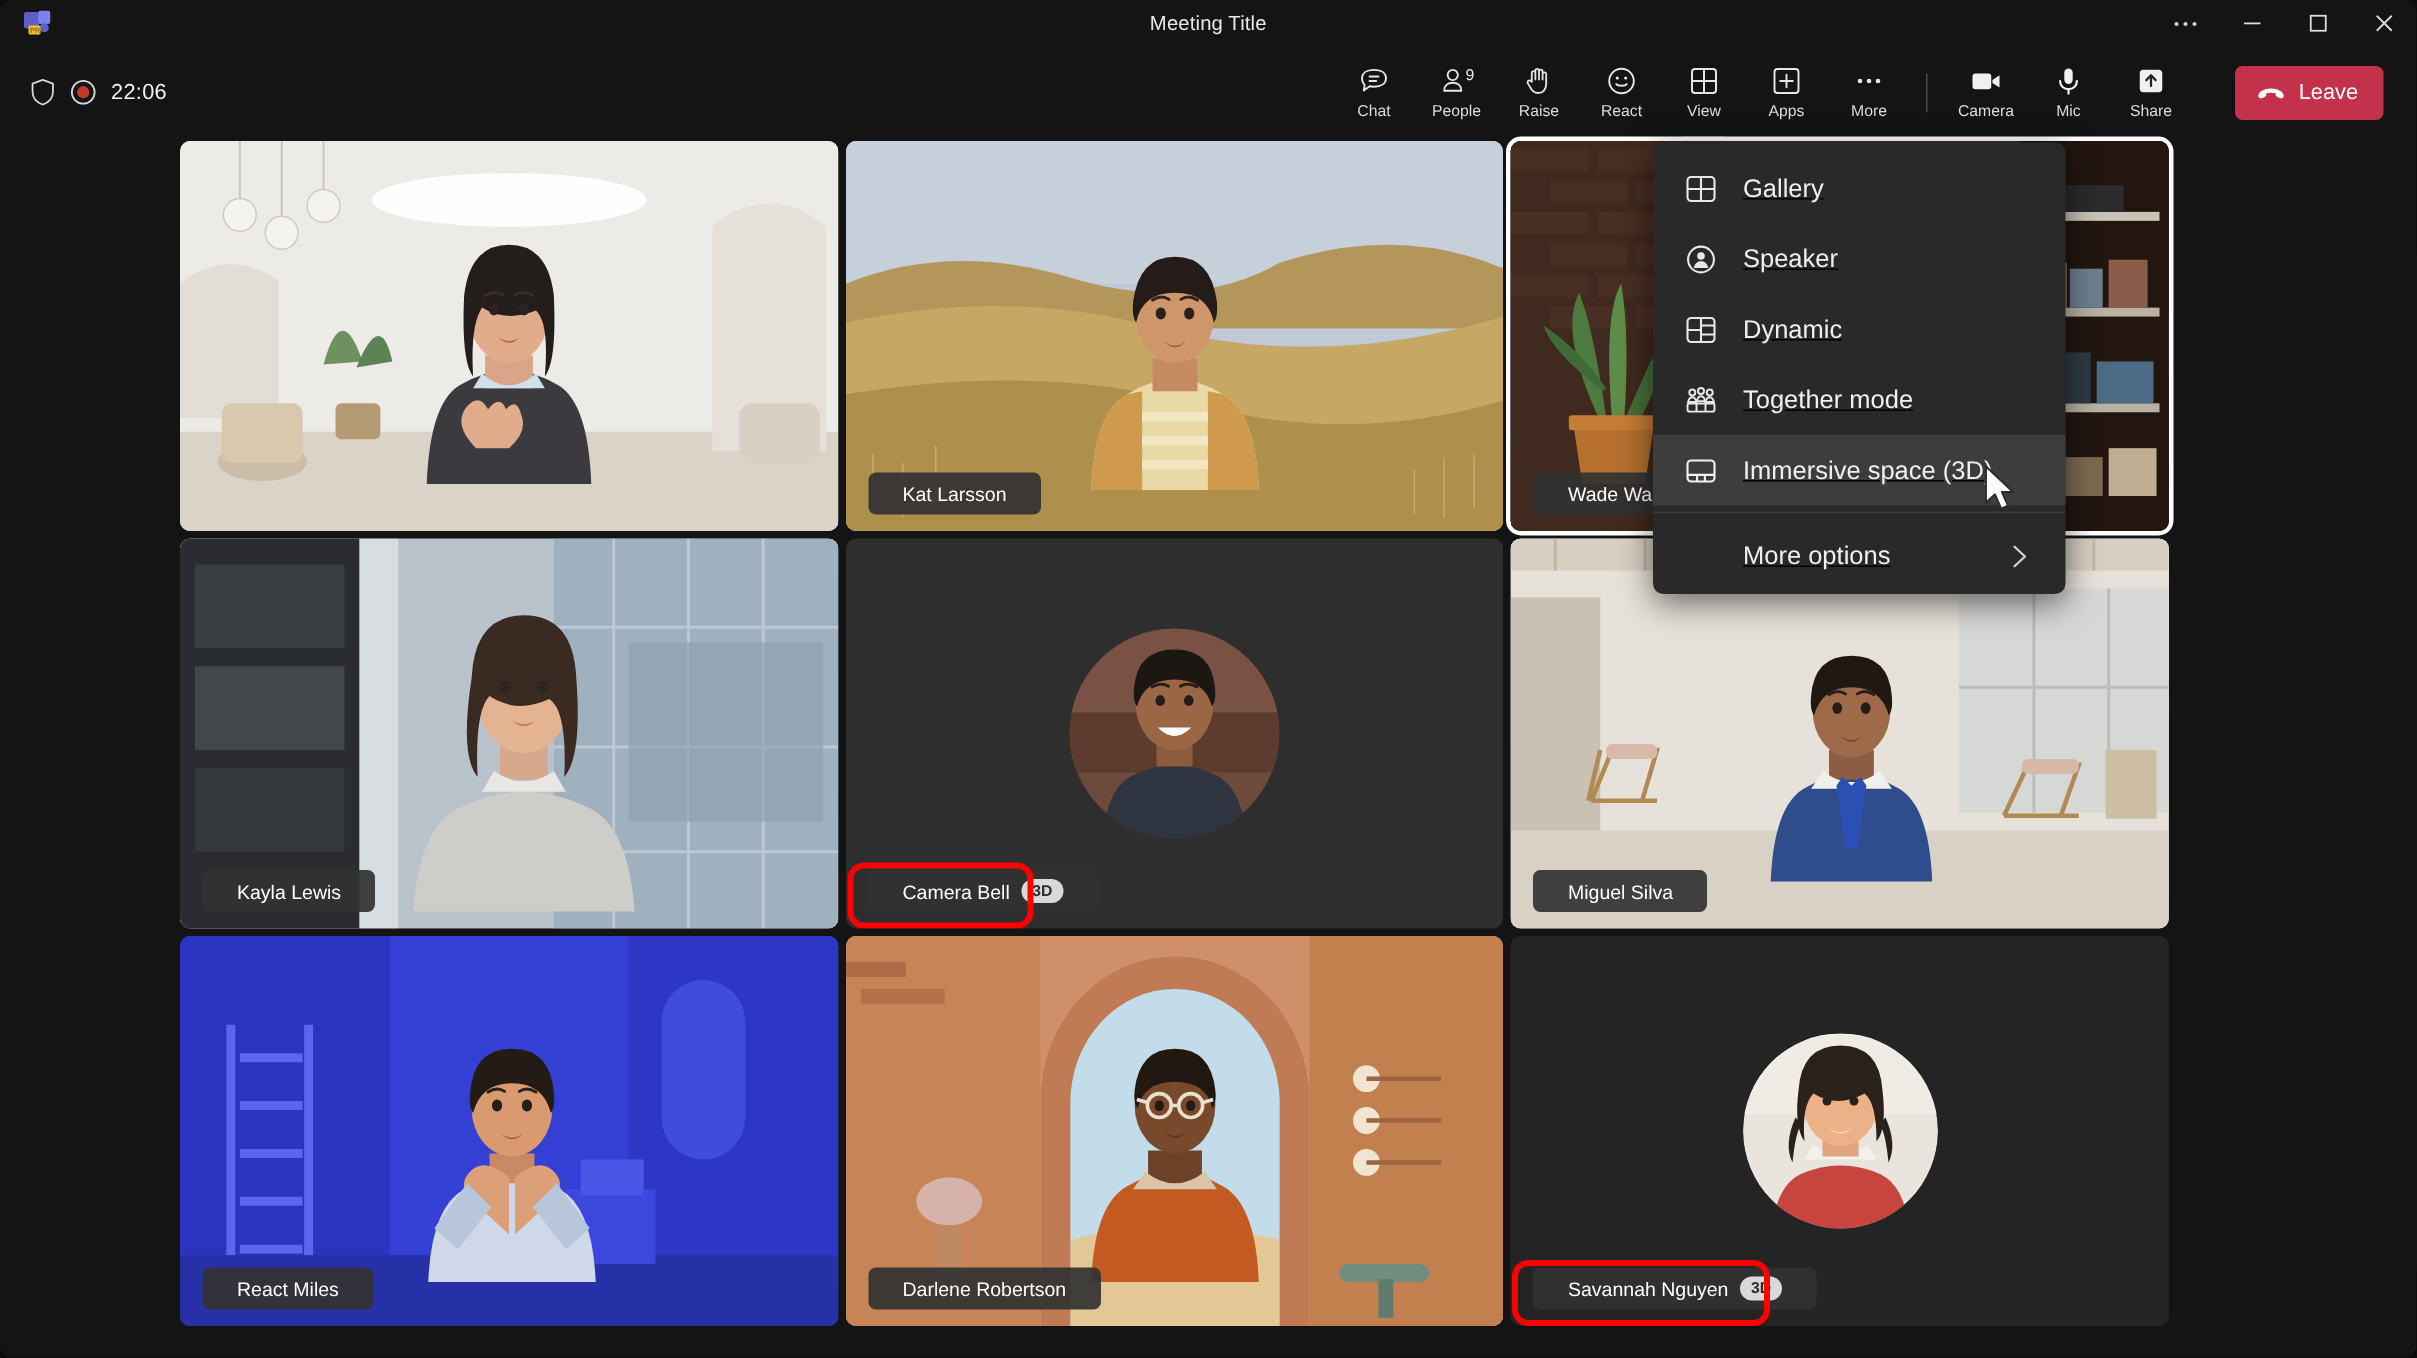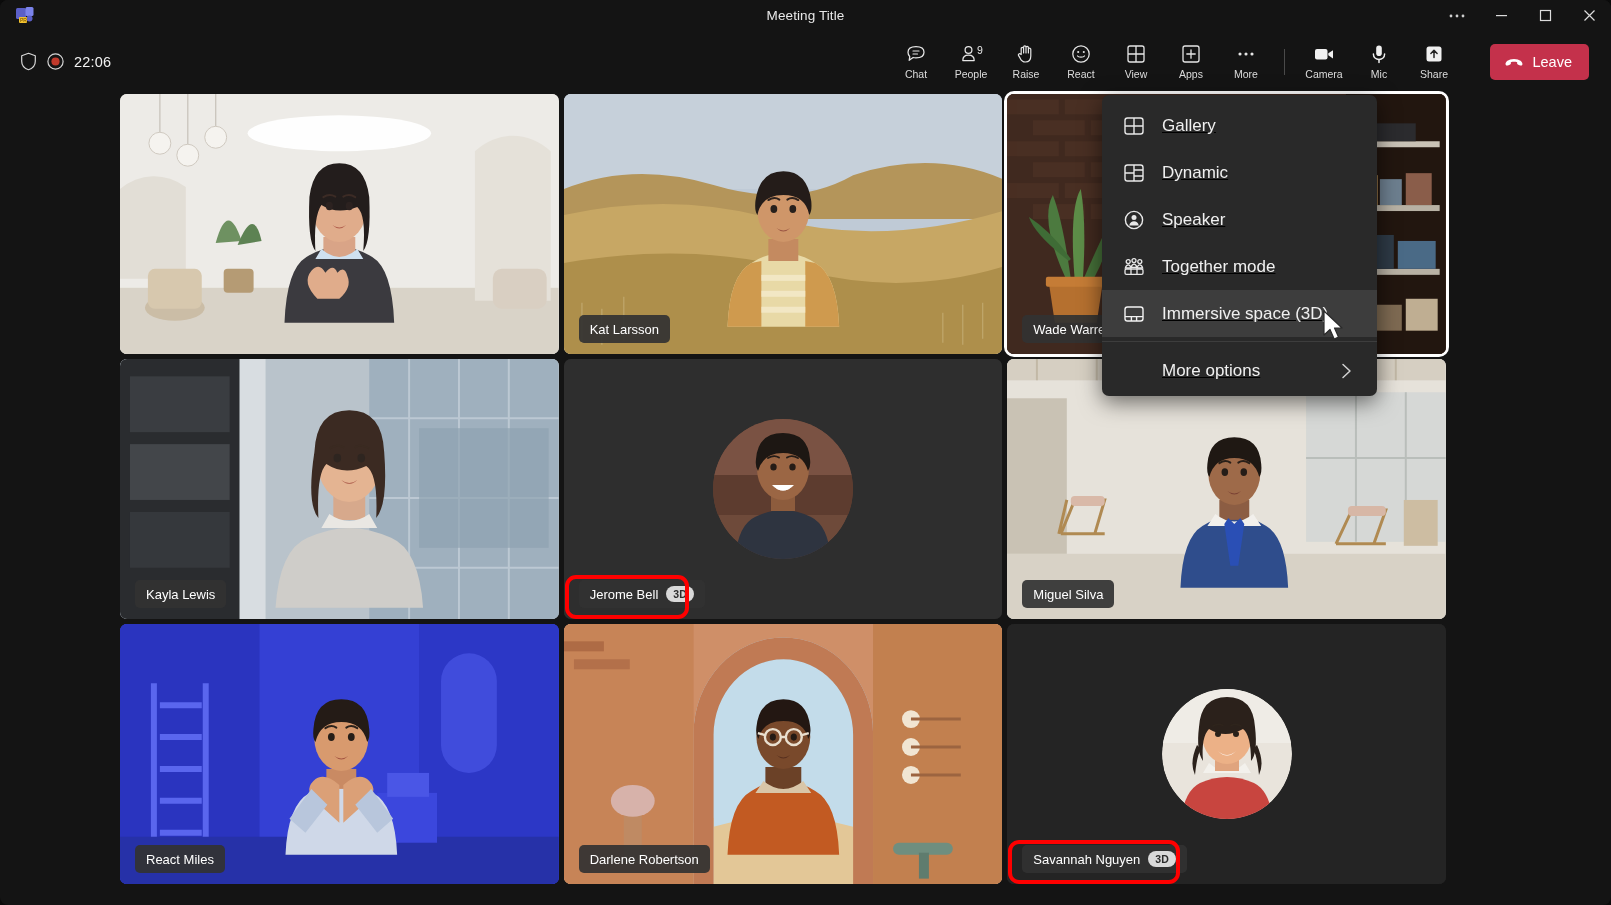--- a/index.html
+++ b/index.html
@@ -99,21 +99,21 @@
   .tile {
     position: relative; border-radius: 7px; overflow: hidden;
     background: #242424;
   }
   .tile.active {
     box-shadow: 0 0 0 3px #ffffff;
     z-index: 2;
   }
   .namelabel {
     position: absolute; left: 15px; bottom: 11px;
-    height: 28px; padding: 0 11px;
+    height: 28px; padding: 0 23px;
     background: rgba(50,50,50,.92);
     border-radius: 5px;
     display: flex; align-items: center; gap: 8px;
     color: #fff; font-size: 13px; white-space: nowrap;
     z-index: 4;
   }
   .badge3d {
     background: #d9d9d9; color: #2b2b2b;
     font-size: 10.5px; font-weight: bold;
     border-radius: 9px; padding: 2px 7px; line-height: 12px;
@@ -569,21 +569,21 @@
               <ellipse cx="-9.5" cy="-36" rx="3.2" ry="3.6" fill="#241c17"></ellipse>
               <ellipse cx="9.5" cy="-36" rx="3.2" ry="3.6" fill="#241c17"></ellipse>
               <path d="M-15 -45 q6 -3.5 11 -0.5 M4 -45.5 q5 -3 11 0.5" stroke="#241c17" stroke-width="1.9" fill="none" stroke-linecap="round"></path>
               <path d="M-11 -18 q11 11 22 0 q-11 9 -22 0 z" fill="#ffffff"></path>
               <path d="M-11 -18 q11 11 22 0 z" fill="#ffffff"></path>
             </g>
           </svg>
         </div>
       </div>
       <div class="namelabel">
-        <span>Jerome Bell</span>
+        <span>Camera Bell</span>
         <span class="badge3d">3D</span>
       </div>
       <div class="hl-ring" style="left:1px; bottom:0px; width:124px; height:44px;"></div>
     </div>
 
     <div class="tile">
       <div class="scene sc-modern">
         <svg width="100%" height="100%" viewBox="0 0 440 262" preserveAspectRatio="xMidYMid slice">
           <rect width="440" height="262" fill="#e6e2da"></rect>
           <rect y="0" width="440" height="22" fill="#d6cfc2"></rect>
@@ -752,36 +752,36 @@
           <rect x="3" y="4" width="18" height="16" rx="2.5" fill="none" stroke="#e8e8e8" stroke-width="1.4"></rect>
           <path d="M12 4 V20 M3 12 H21" stroke="#e8e8e8" stroke-width="1.4"></path>
         </svg>
       </span>
       <span>Gallery</span>
     </div>
 
     <div class="menu-item">
       <span class="mic">
         <svg width="24" height="24" viewBox="0 0 24 24">
-          <rect x="3" y="4" width="18" height="16" rx="2.5" fill="none" stroke="#e8e8e8" stroke-width="1.4"></rect>
-          <path d="M12 4 V20 M3 12 H12 M12 9 H21 M12 15 H21" stroke="#e8e8e8" stroke-width="1.4"></path>
+          <circle cx="12" cy="12" r="8.6" fill="none" stroke="#e8e8e8" stroke-width="1.4"></circle>
+          <circle cx="12" cy="9.6" r="2.5" fill="#e8e8e8"></circle>
+          <path d="M7.2 17.6 c0.6 -3.2 2.7 -4.4 4.8 -4.4 c2.1 0 4.2 1.2 4.8 4.4 z" fill="#e8e8e8"></path>
         </svg>
       </span>
-      <span>Dynamic</span>
+      <span>Speaker</span>
     </div>
 
     <div class="menu-item">
       <span class="mic">
         <svg width="24" height="24" viewBox="0 0 24 24">
-          <circle cx="12" cy="12" r="8.6" fill="none" stroke="#e8e8e8" stroke-width="1.4"></circle>
-          <circle cx="12" cy="9.6" r="2.5" fill="#e8e8e8"></circle>
-          <path d="M7.2 17.6 c0.6 -3.2 2.7 -4.4 4.8 -4.4 c2.1 0 4.2 1.2 4.8 4.4 z" fill="#e8e8e8"></path>
+          <rect x="3" y="4" width="18" height="16" rx="2.5" fill="none" stroke="#e8e8e8" stroke-width="1.4"></rect>
+          <path d="M12 4 V20 M3 12 H12 M12 9 H21 M12 15 H21" stroke="#e8e8e8" stroke-width="1.4"></path>
         </svg>
       </span>
-      <span>Speaker</span>
+      <span>Dynamic</span>
     </div>
 
     <div class="menu-item">
       <span class="mic">
         <svg width="24" height="24" viewBox="0 0 24 24">
           <circle cx="6.2" cy="6.6" r="2" fill="none" stroke="#e8e8e8" stroke-width="1.3"></circle>
           <circle cx="12" cy="5.6" r="2" fill="none" stroke="#e8e8e8" stroke-width="1.3"></circle>
           <circle cx="17.8" cy="6.6" r="2" fill="none" stroke="#e8e8e8" stroke-width="1.3"></circle>
           <path d="M3.4 13 c0.5 -2.2 1.6 -3.2 2.8 -3.2 c1.2 0 2.3 1 2.8 3.2 z" fill="none" stroke="#e8e8e8" stroke-width="1.3"></path>
           <path d="M9.2 12.4 c0.5 -2.2 1.6 -3.2 2.8 -3.2 c1.2 0 2.3 1 2.8 3.2 z" fill="none" stroke="#e8e8e8" stroke-width="1.3"></path>

